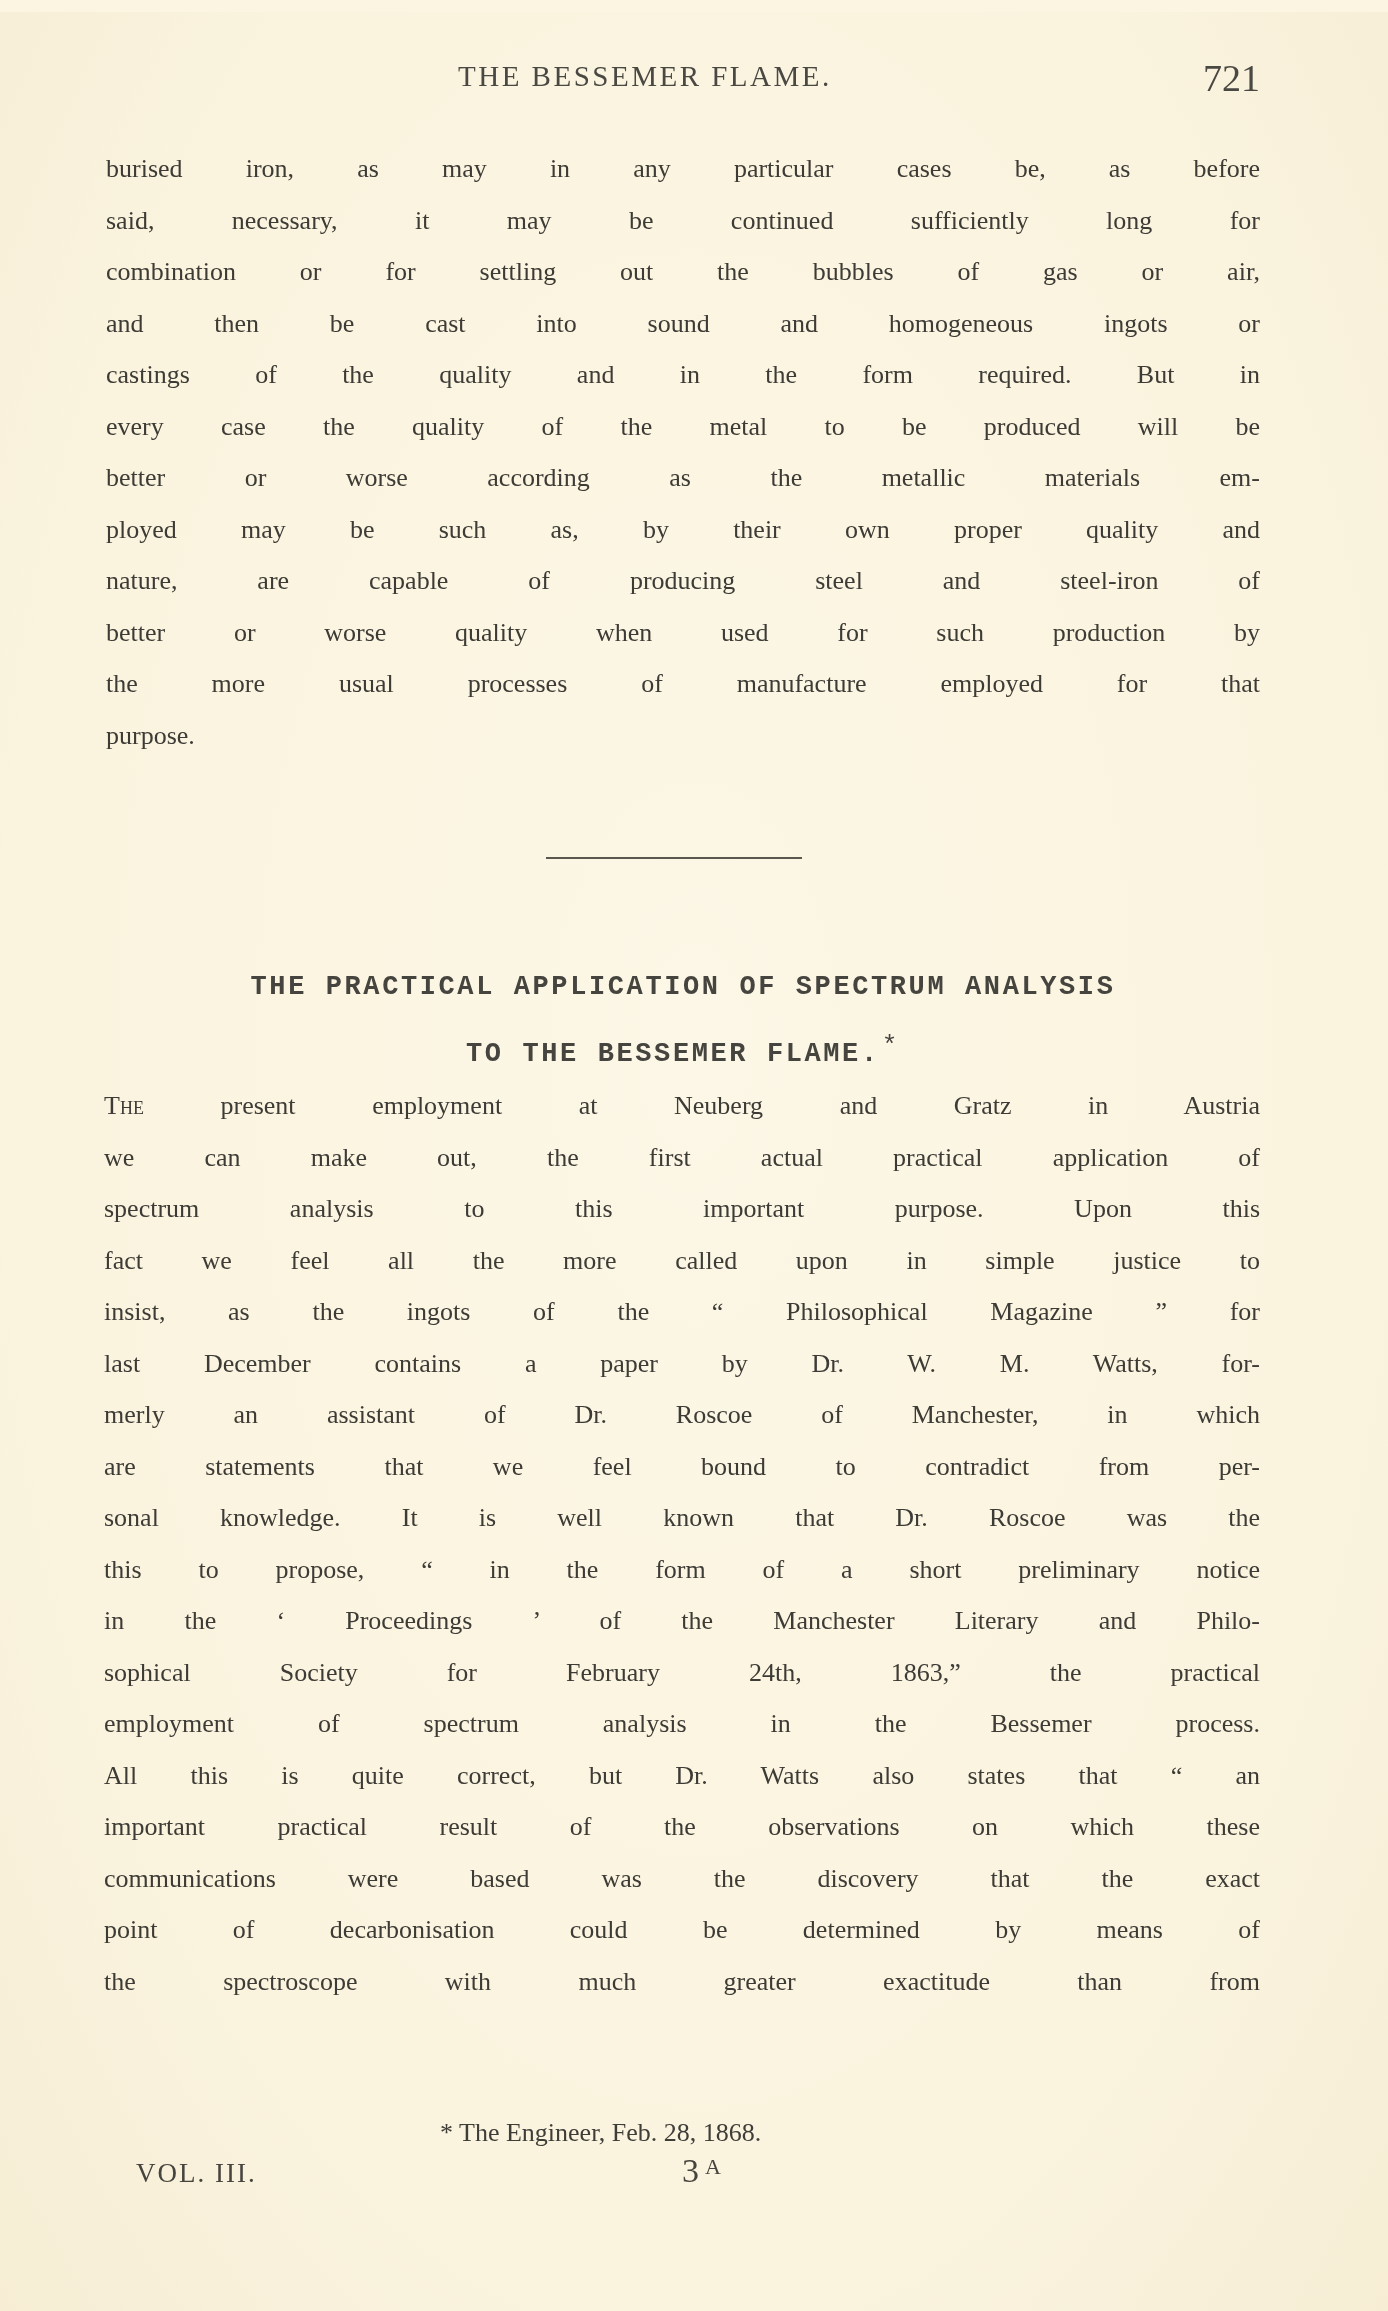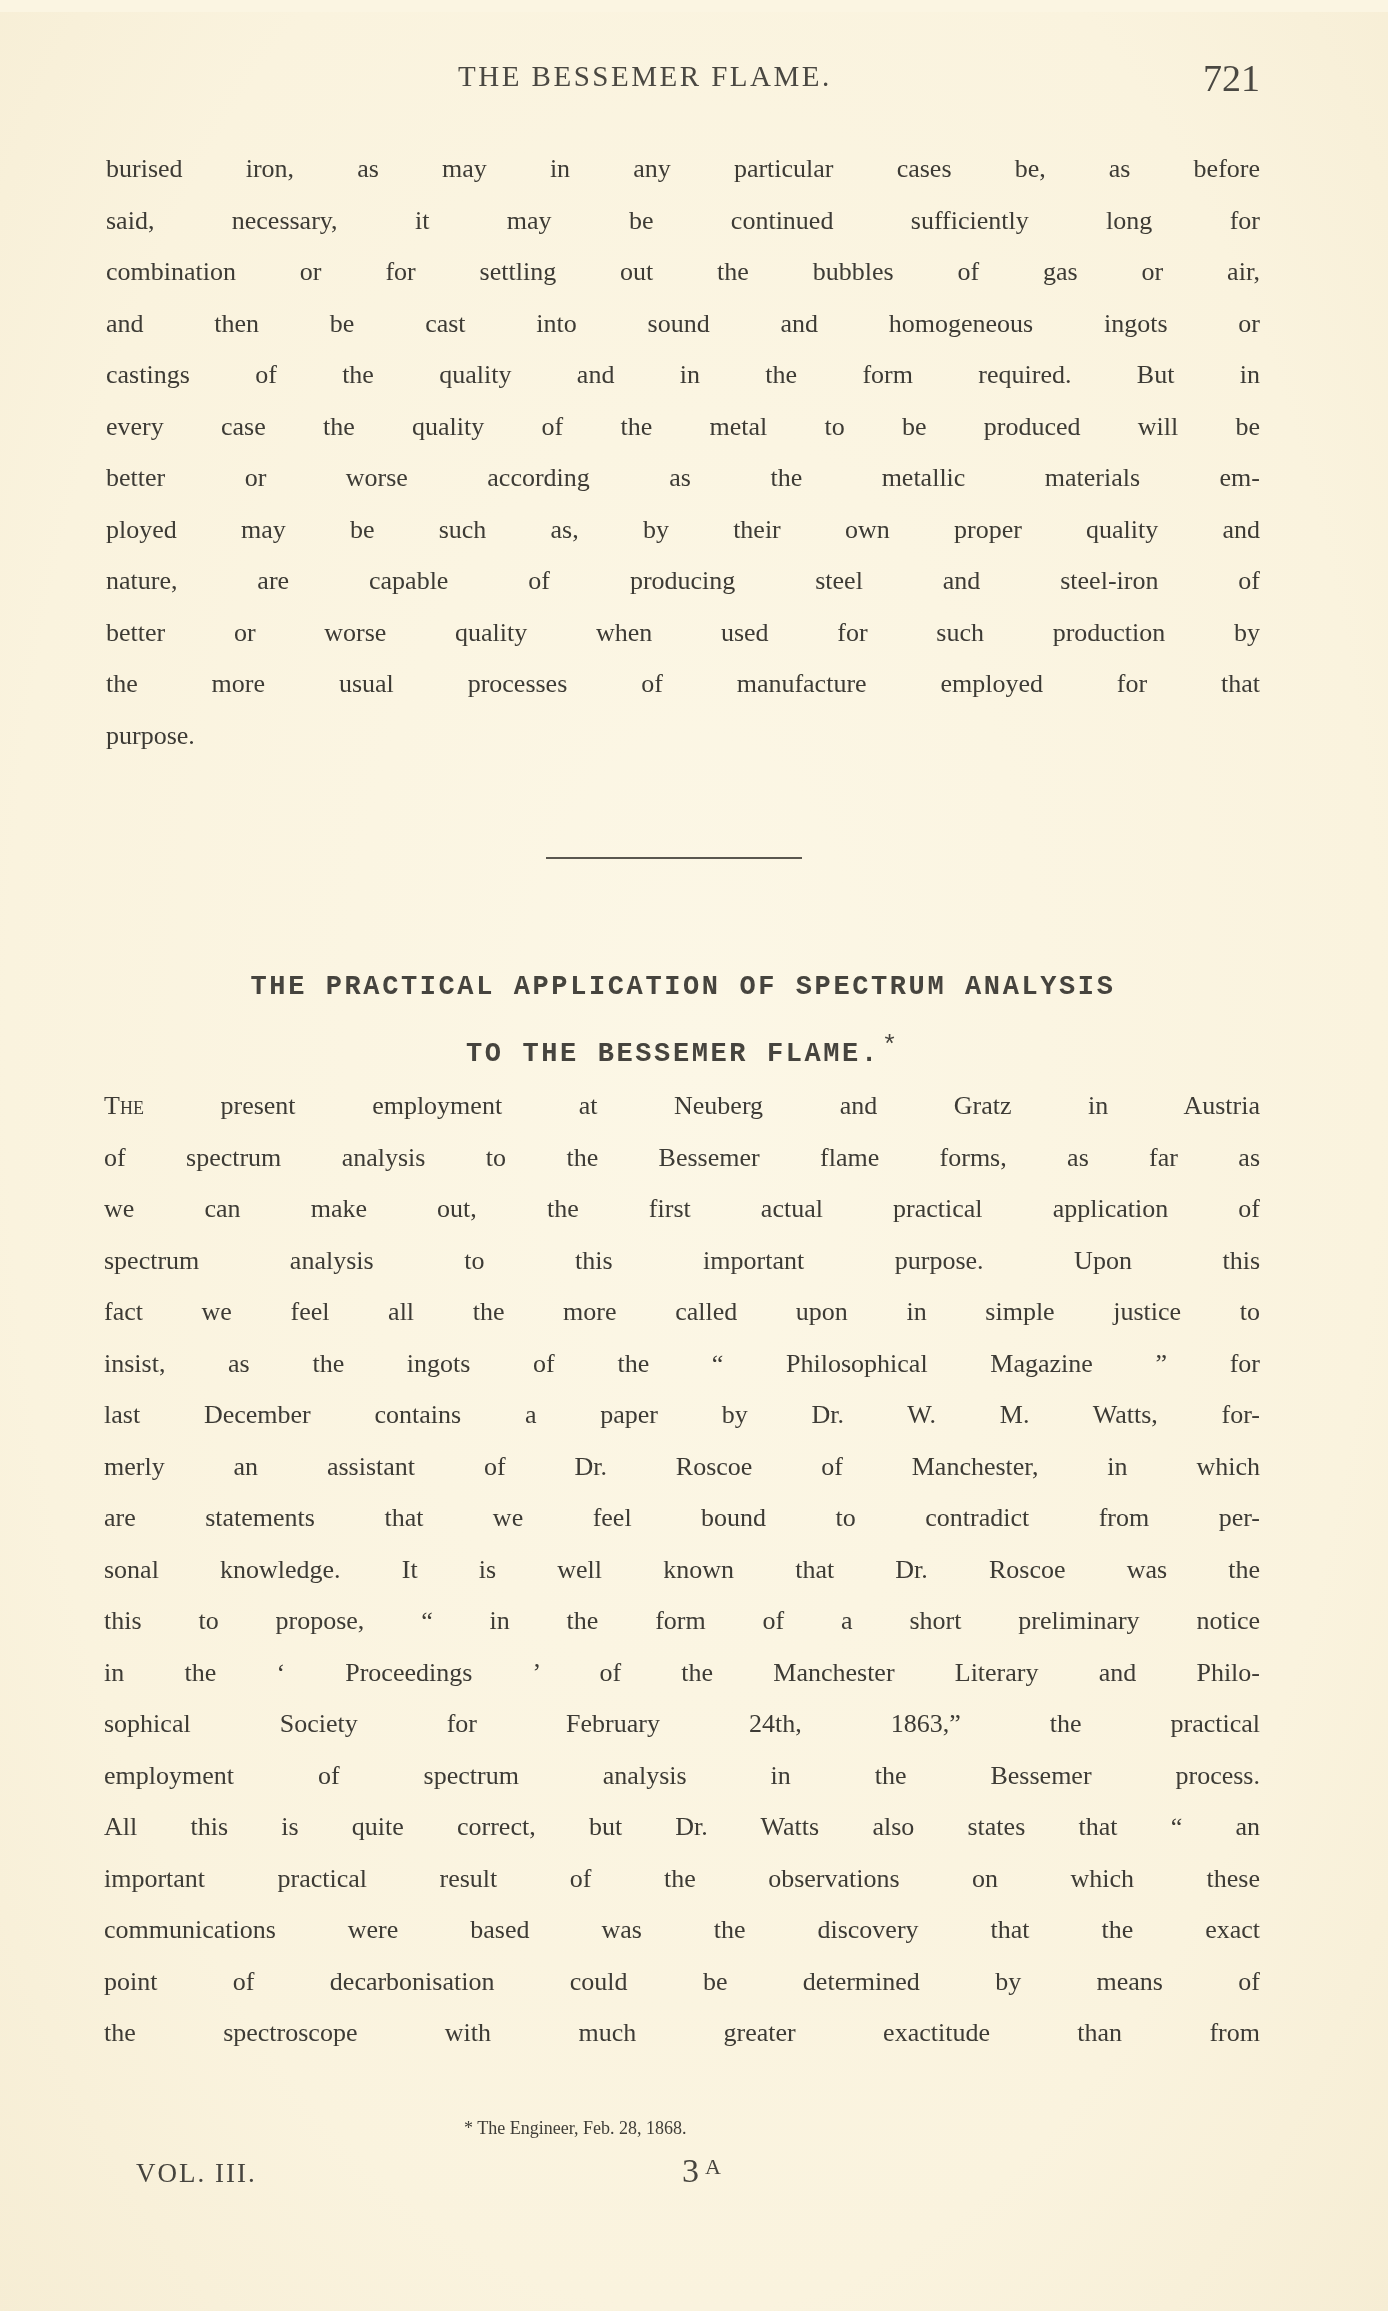--- a/index.html
+++ b/index.html
@@ -89,23 +89,22 @@
       margin-left: 2px;
     }
     .para-2 { top: 1068px; left: 104px; width: 1156px; }
     .smallcaps {
       font-variant: small-caps;
     }
     .footnote {
       position: absolute;
       top: 2106px;
       left: 440px;
-      font-size: 18px;
+      font-size: 26px;
       color: #3f3d37;
-      margin-left: 24px;
     }
     .signature-left {
       position: absolute;
       top: 2146px;
       left: 136px;
       font-size: 27px;
       letter-spacing: 2px;
       color: #46443e;
     }
     .signature-mark {
@@ -148,21 +147,20 @@
 
   <div class="rule"></div>
 
   <div class="heading heading-1">THE PRACTICAL APPLICATION OF SPECTRUM ANALYSIS</div>
   <div class="heading heading-2">
     <span>TO THE BESSEMER FLAME.</span><span class="asterisk-sup">*</span>
   </div>
 
   <div class="text-block para-2">
     <span class="line"><span class="smallcaps">The</span><span> present employment at Neuberg and Gratz in Austria</span></span>
-    <span class="line">of spectrum analysis to the Bessemer flame forms, as far as</span>
     <span class="line">we can make out, the first actual practical application of</span>
     <span class="line">spectrum analysis to this important purpose.  Upon this</span>
     <span class="line">fact we feel all the more called upon in simple justice to</span>
     <span class="line">insist, as the ingots of the “ Philosophical Magazine ” for</span>
     <span class="line">last December contains a paper by Dr. W. M. Watts, for-</span>
     <span class="line">merly an assistant of Dr. Roscoe of Manchester, in which</span>
     <span class="line">are statements that we feel bound to contradict from per-</span>
     <span class="line">sonal knowledge.  It is well known that Dr. Roscoe was the</span>
     <span class="line">this to propose, “ in the form of a short preliminary notice</span>
     <span class="line">in the ‘ Proceedings ’ of the Manchester Literary and Philo-</span>

